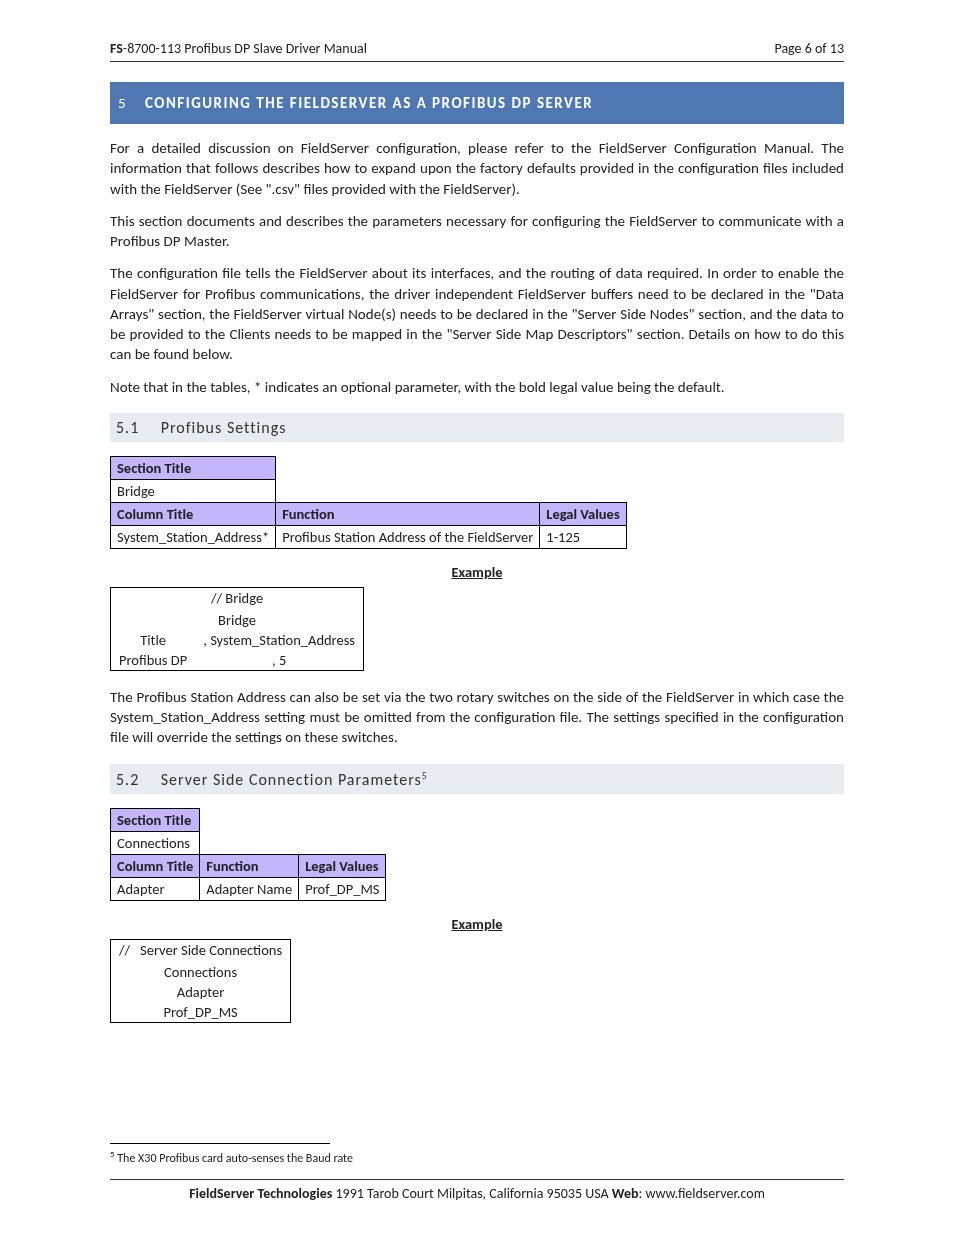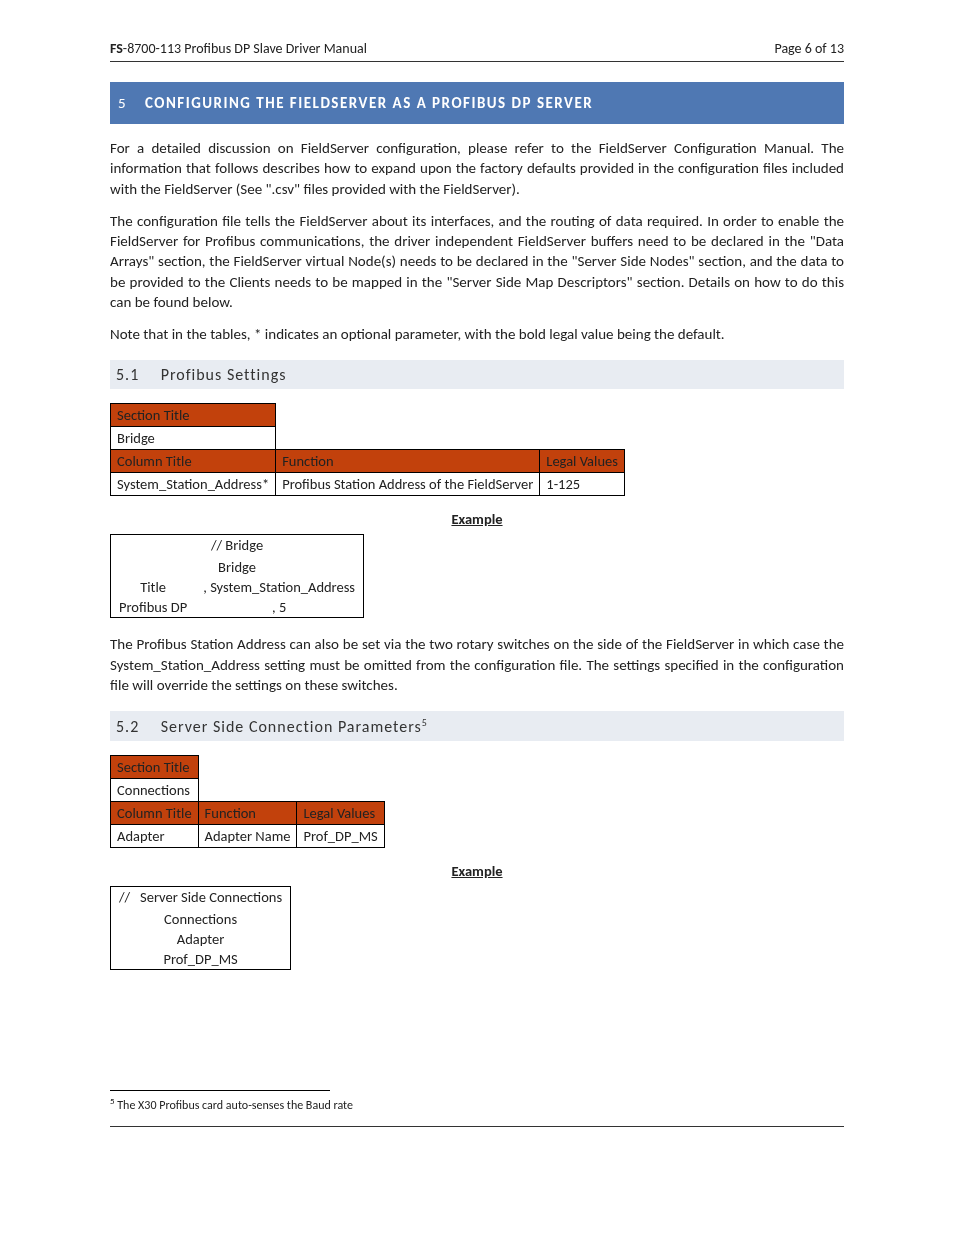--- a/index.html
+++ b/index.html
@@ -61,22 +61,22 @@
     margin-bottom: 14px;
   }
   table.def td, table.def th {
     border: 1px solid #000;
     padding: 2px 6px;
     font-size: 14.5px;
     text-align: left;
     vertical-align: top;
   }
   table.def th {
-    background: #c2410c;
-    font-weight: 400;
+    background: #c4b5fd;
+    font-weight: 700;
   }
   table.def .noborder {
     border: none;
     background: transparent;
   }
   .example-label {
     font-weight: 700;
     text-decoration: underline;
     font-size: 14.5px;
     margin-bottom: 6px;
@@ -128,20 +128,21 @@
     <div>Page 6 of 13</div>
   </div>
   <div class="header-rule"></div>
 
   <div class="section-bar">
     <span class="num">5</span>
     <span>CONFIGURING THE FIELDSERVER AS A PROFIBUS DP SERVER</span>
   </div>
 
   <div class="para">For a detailed discussion on FieldServer configuration, please refer to the FieldServer Configuration Manual.  The information that follows describes how to expand upon the factory defaults provided in the configuration files included with the FieldServer (See ".csv" files provided with the FieldServer).</div>
+  <div class="para">This section documents and describes the parameters necessary for configuring the FieldServer to communicate with a Profibus DP Master.</div>
   <div class="para">The configuration file tells the FieldServer about its interfaces, and the routing of data required. In order to enable the FieldServer for Profibus communications, the driver independent FieldServer buffers need to be declared in the "Data Arrays" section, the FieldServer virtual Node(s) needs to be declared in the "Server Side Nodes" section, and the data to be provided to the Clients needs to be mapped in the "Server Side Map Descriptors" section. Details on how to do this can be found below.</div>
   <div class="para">Note that in the tables, * indicates an optional parameter, with the bold legal value being the default.</div>
 
   <div class="subheading">
     <span class="num">5.1</span>
     <span>Profibus Settings</span>
   </div>
 
   <table class="def">
     <tbody>
@@ -242,15 +243,18 @@
   </tbody>
     </table>
 
   <div class="footnote-rule"></div>
   <div class="footnote">
     <sup>5</sup><span> The X30 Profibus card auto-senses the Baud rate</span>
   </div>
 
   <div class="footer-rule"></div>
   <div class="footer">
+    <div>
+      <b>FieldServer Technologies</b><span> 1991 Tarob Court Milpitas, California 95035 USA   </span><b>Web</b><span>: www.fieldserver.com</span>
+    </div>
   </div>
 
 </div>
 
 </body></html>

